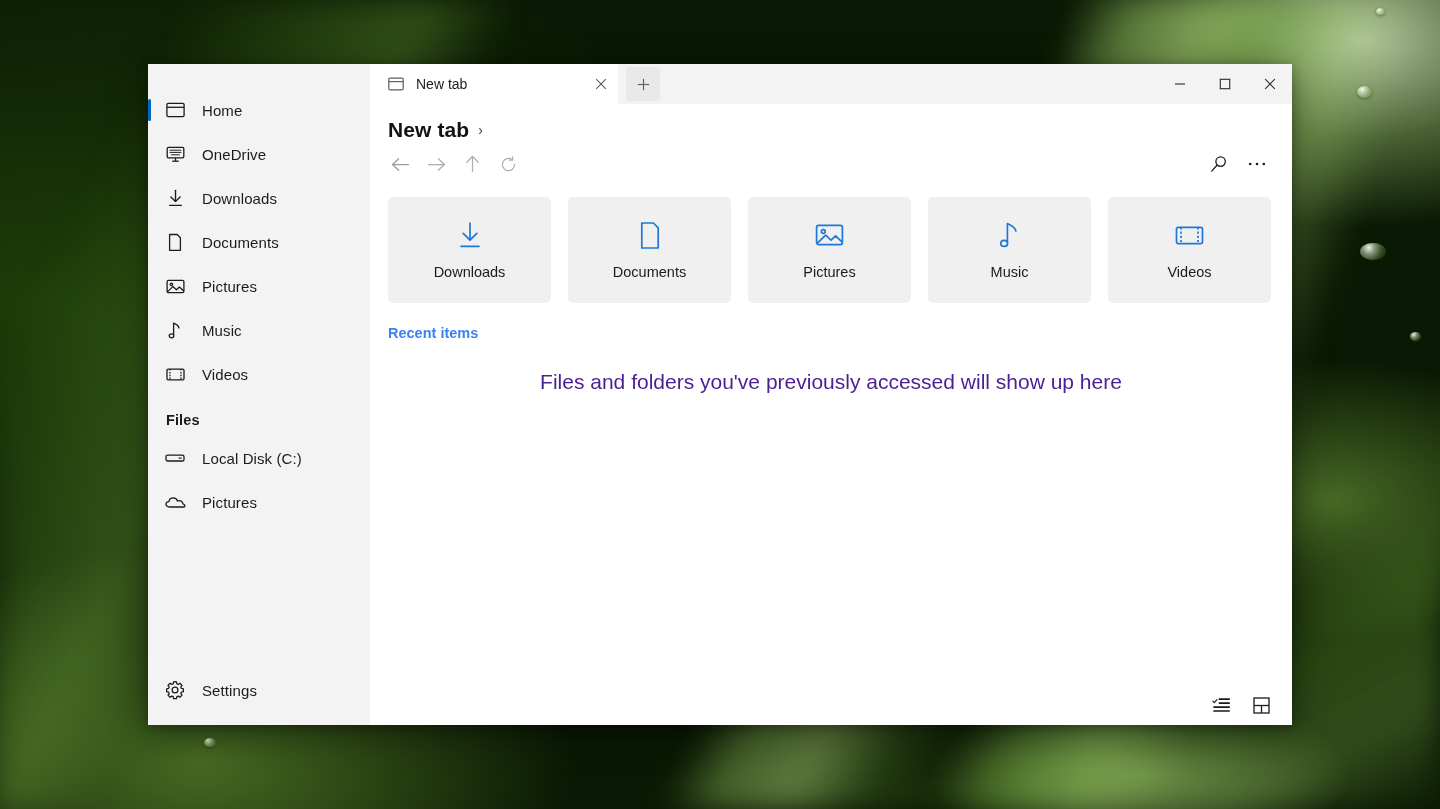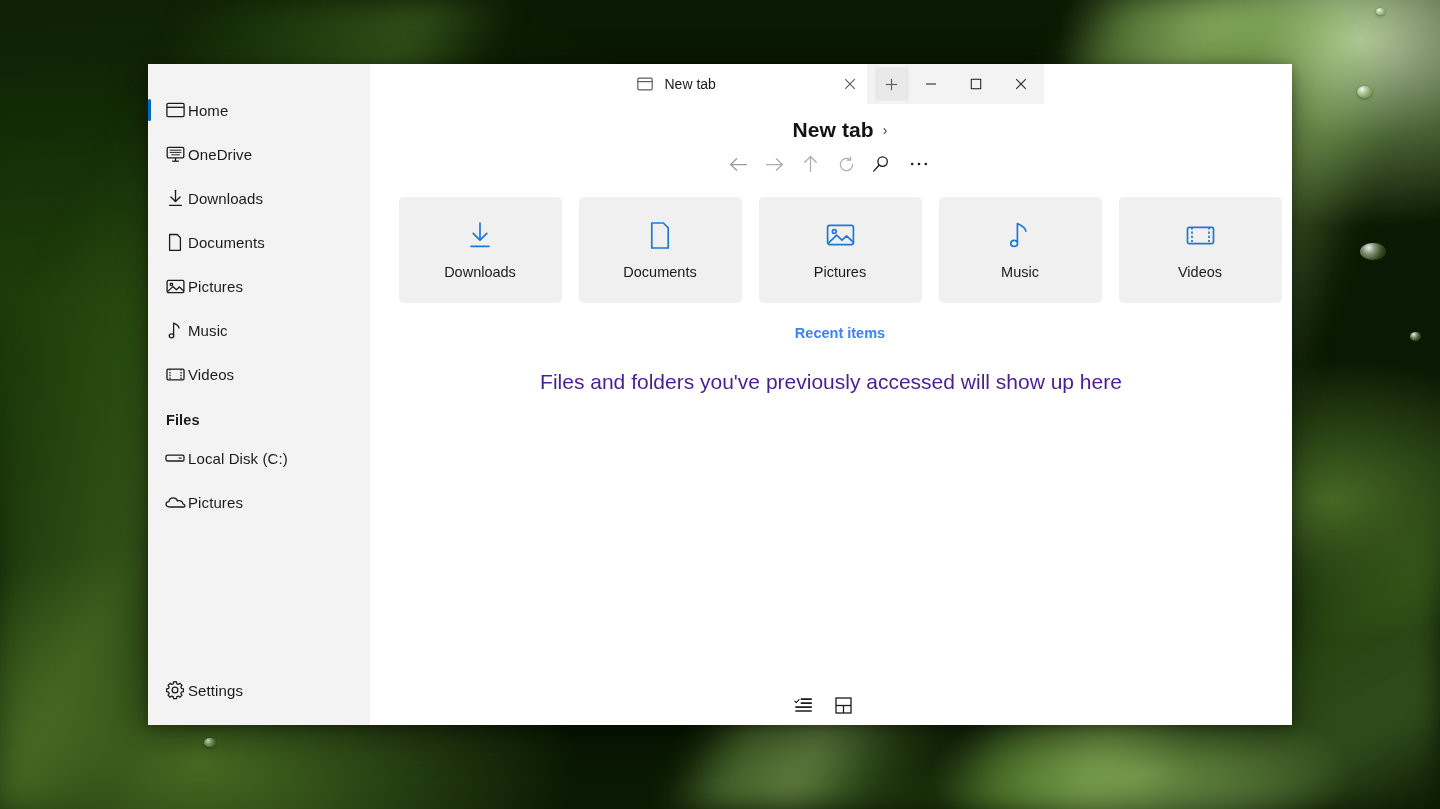--- a/index.html
+++ b/index.html
@@ -86,20 +86,21 @@
     cursor: default;
     margin: 3px 6px 3px 0;
   }
   .nav-item .nav-icon {
     width: 26px; height: 22px;
     display: flex; align-items: center; justify-content: center;
     flex: none;
     color: #1b1b1b;
   }
   .nav-item .nav-label {
+    margin-left: 14px;
     font-size: 15px;
     color: #1b1b1b;
     letter-spacing: 0.1px;
     white-space: nowrap;
   }
   .nav-item.selected::before {
     content: "";
     position: absolute;
     left: 0px; top: 8px;
     width: 3px; height: 22px;
@@ -116,21 +117,20 @@
   #sidebar-spacer { flex: 1; }
   #settings-item { margin-bottom: 16px; }
 
   
   #right-pane {
     flex: 1;
     min-width: 0;
     background: #ffffff;
     display: flex;
     flex-direction: column;
-    align-items: center;
   }
 
   
   #tabstrip {
     height: 40px;
     background: #f3f3f3;
     display: flex;
     align-items: stretch;
     flex: none;
     position: relative;

